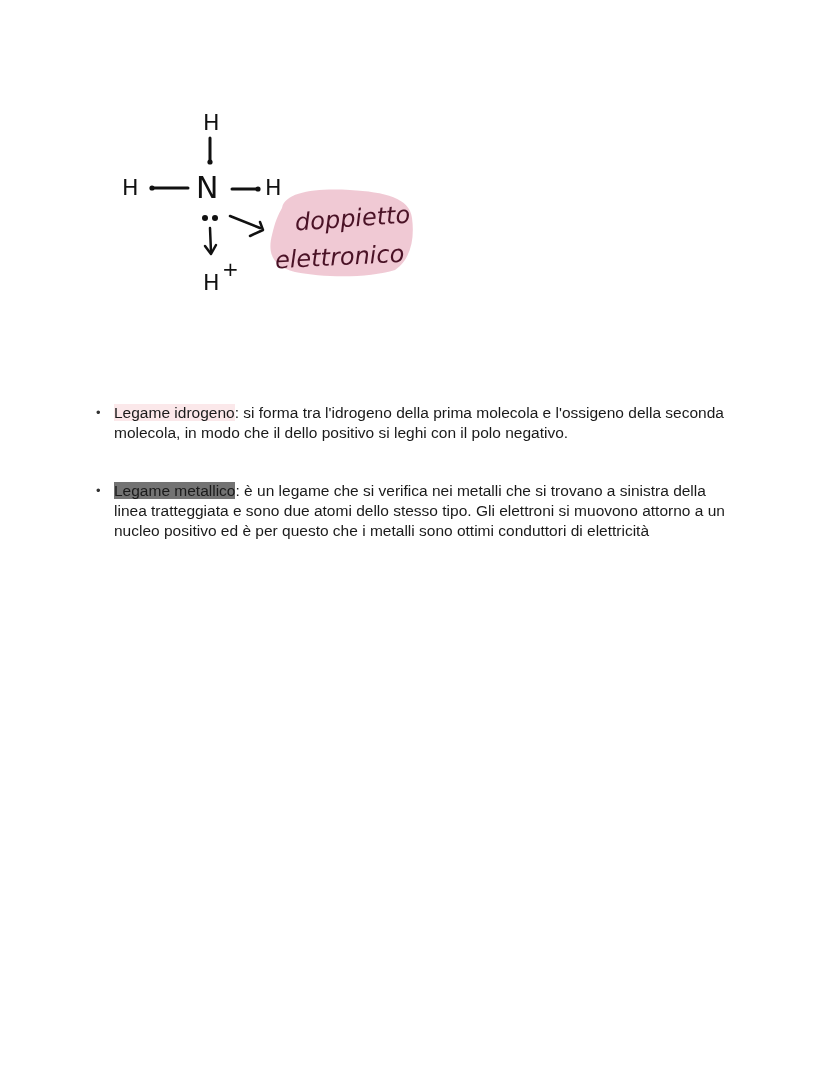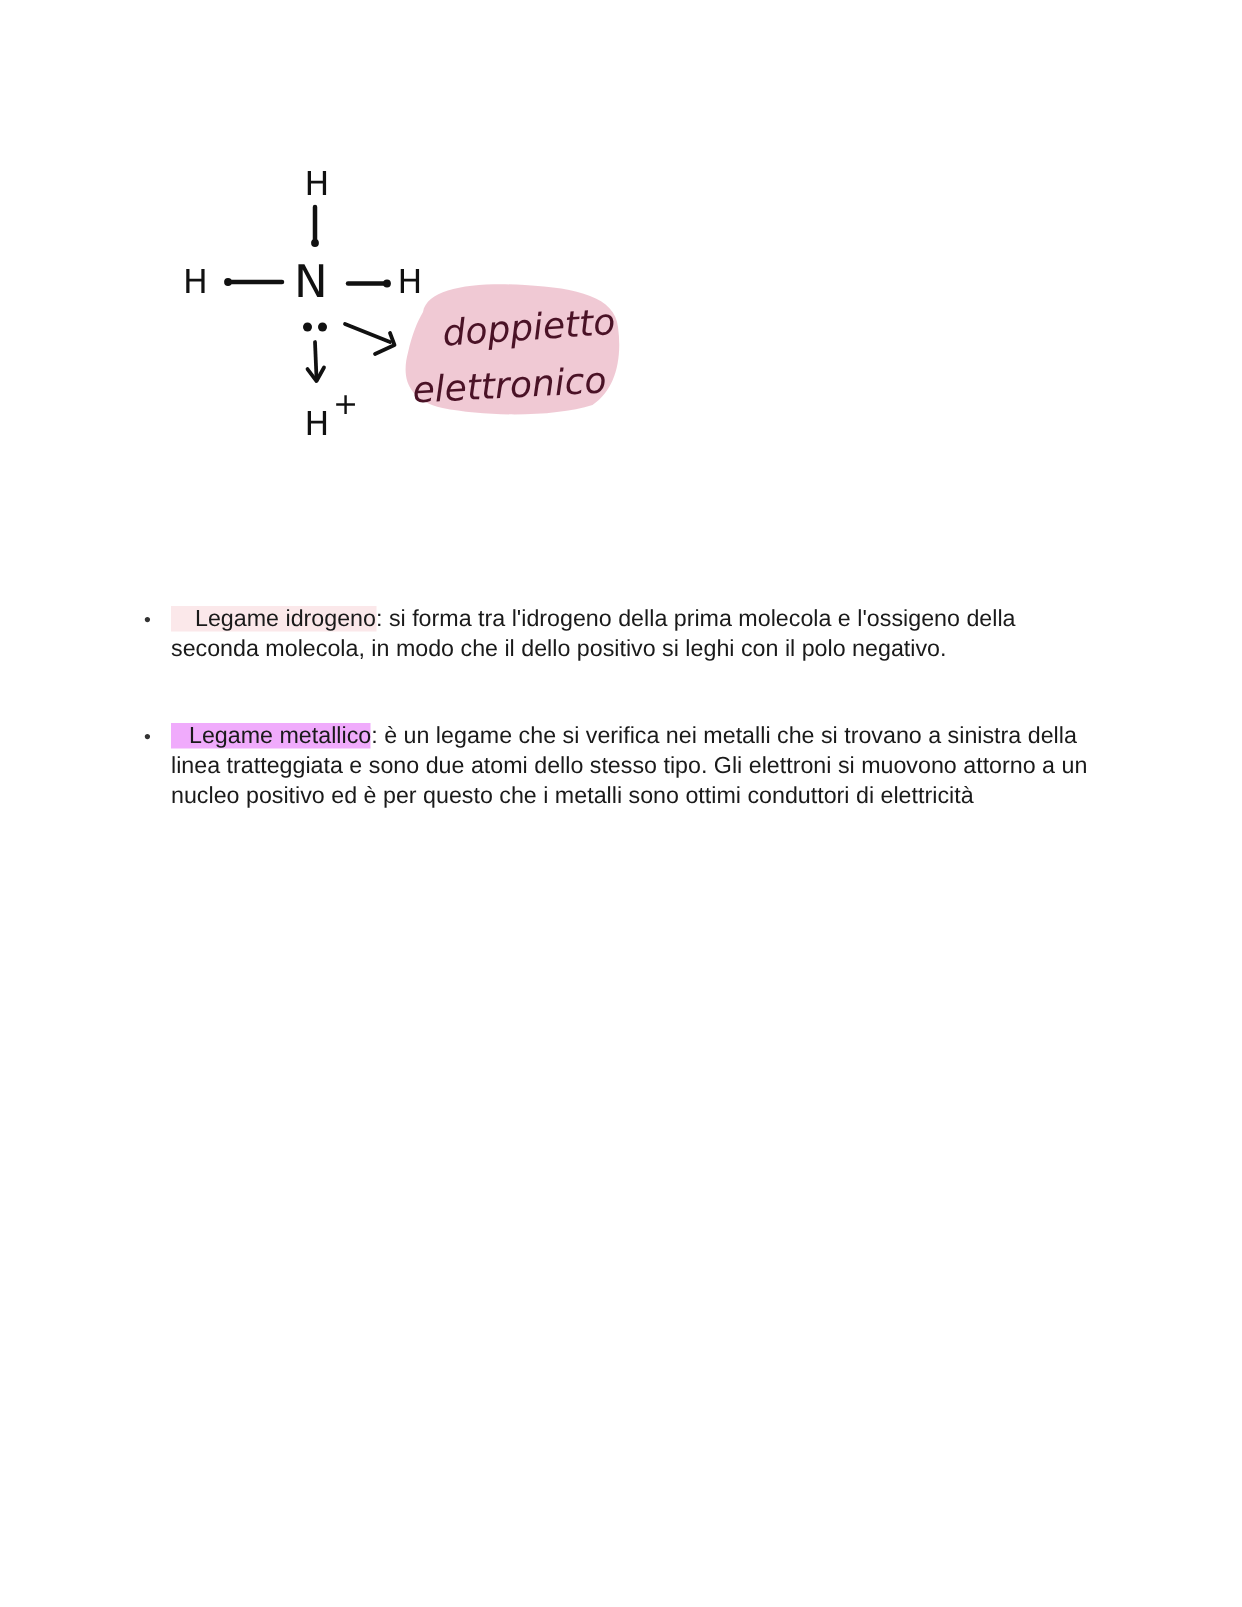--- a/index.html
+++ b/index.html
@@ -15,22 +15,22 @@
     .list {
       position: absolute; left: 92px; top: 403px; width: 640px;
       margin: 0; padding: 0; list-style: none;
       font-size: 15.5px; line-height: 20px;
     }
     .list li { position: relative; padding-left: 22px; }
     .list li + li { margin-top: 38px; }
     .bullet {
       position: absolute; left: 4px; top: 0; font-size: 13px; color: #333;
     }
-    .hl-pink { background: #fbe8ea; padding-left: 16px; }
-    .hl-blue { background: #f0abfc; padding-left: 12px; }
+    .hl-pink { background: #fbe8ea; }
+    .hl-blue { background: #737373; padding-left: 0; }
   </style>
 </head>
 <body>
 
 <div class="diagram">
   <svg viewBox="0 0 320 200" xmlns="http://www.w3.org/2000/svg">
 
     <path d="M172,108 C175,92 205,88 240,90 C275,92 300,98 302,118 C305,140 300,160 285,170 C260,178 215,178 185,172 C160,166 158,150 162,135 C165,122 168,115 172,108 Z" fill="#eec3cf" opacity="0.9"></path>
 
     <text class="hand" x="93" y="30" font-size="22" fill="#111">H</text>

